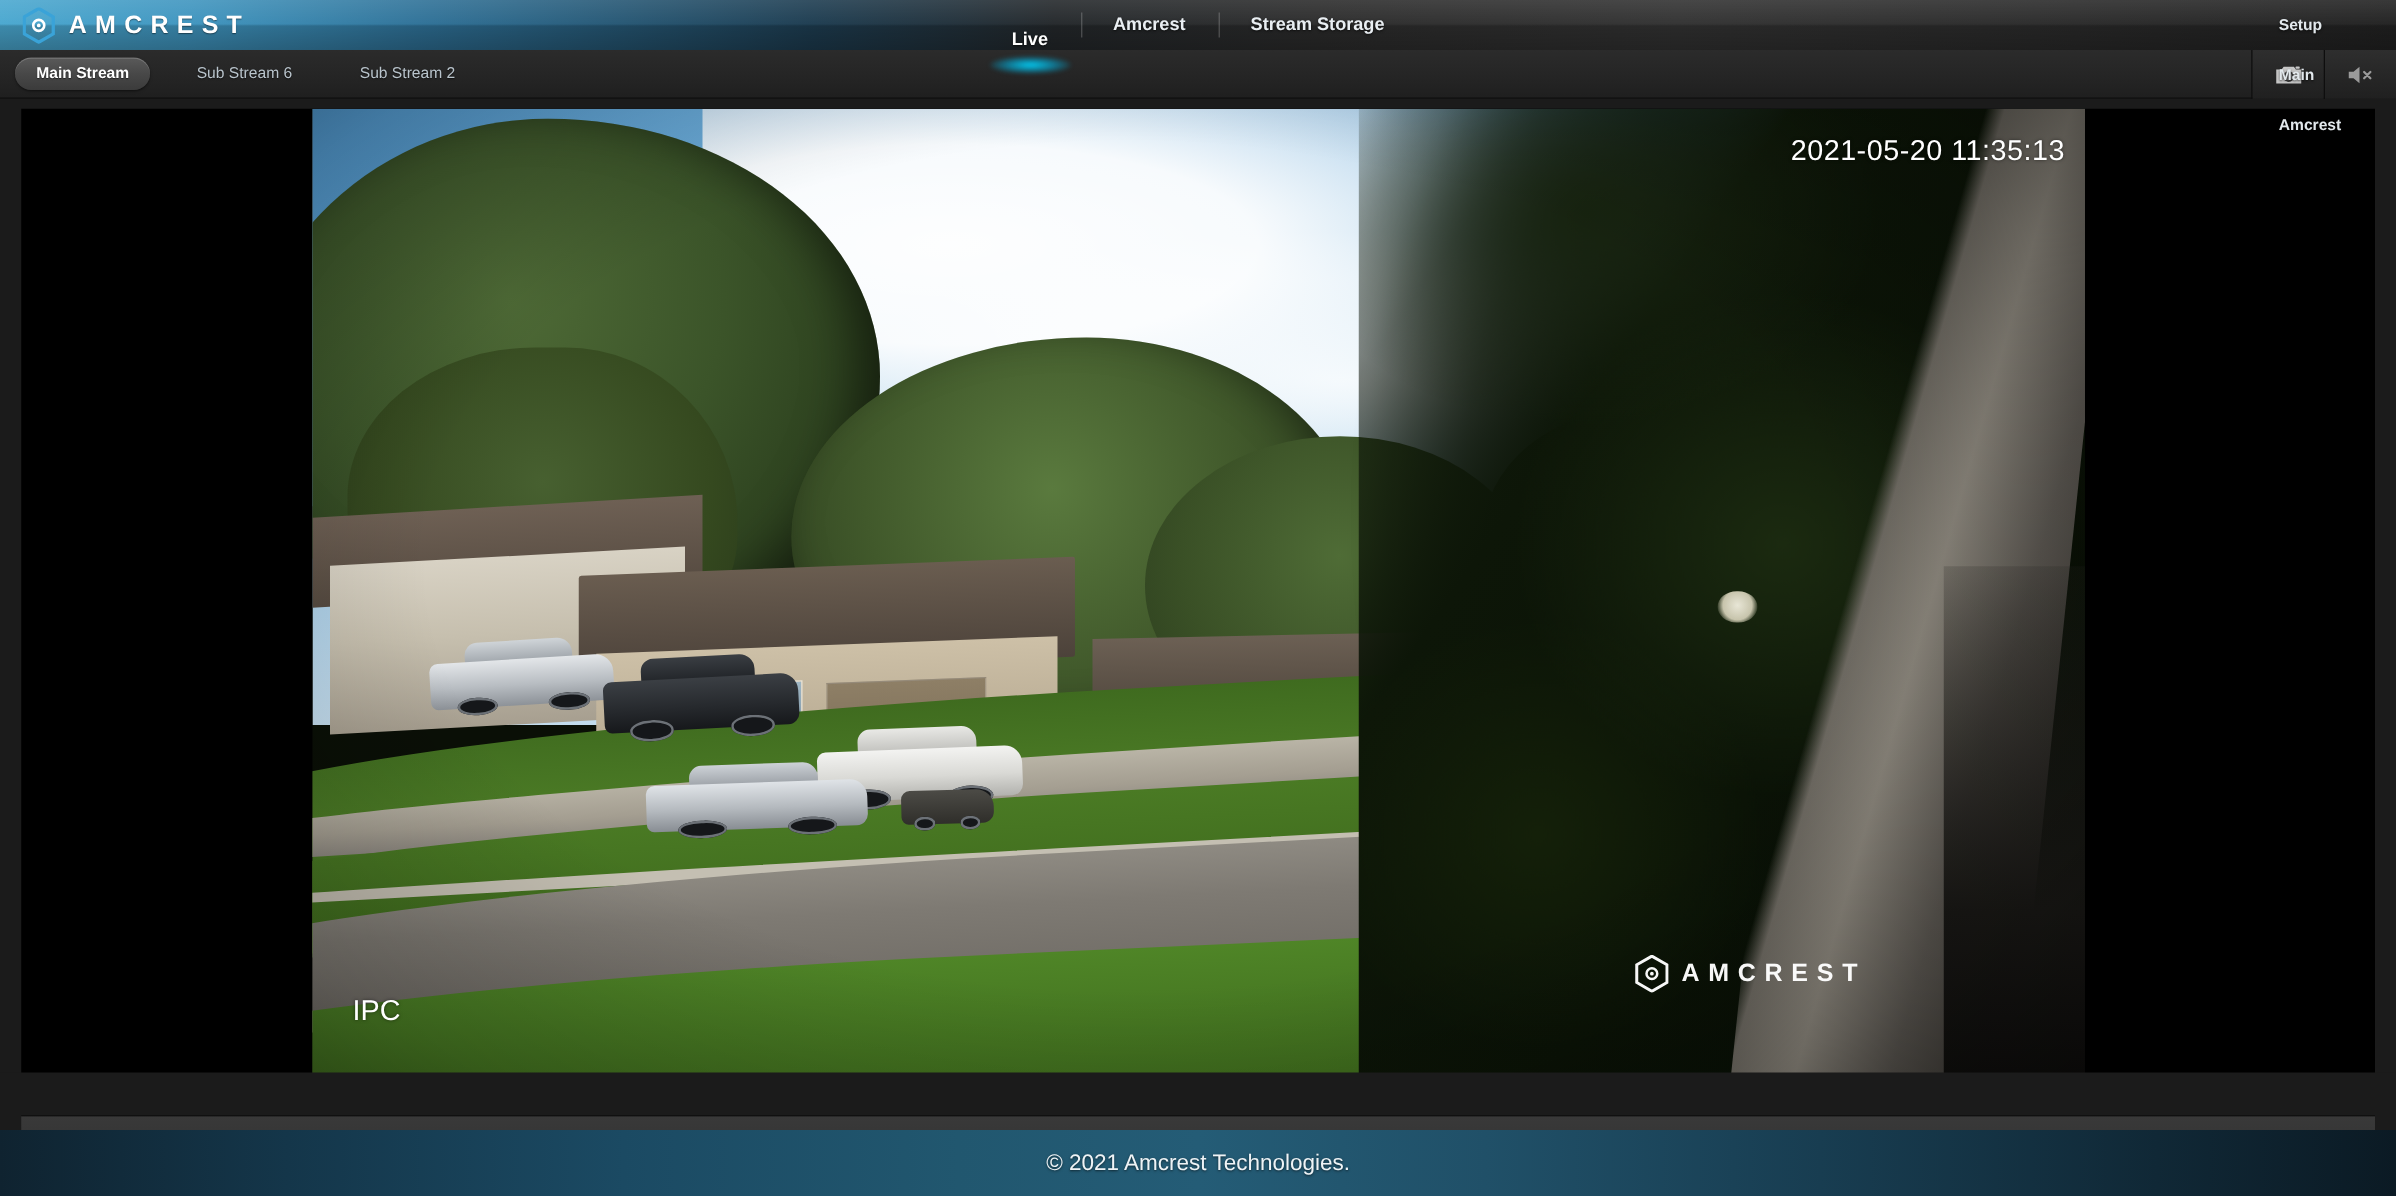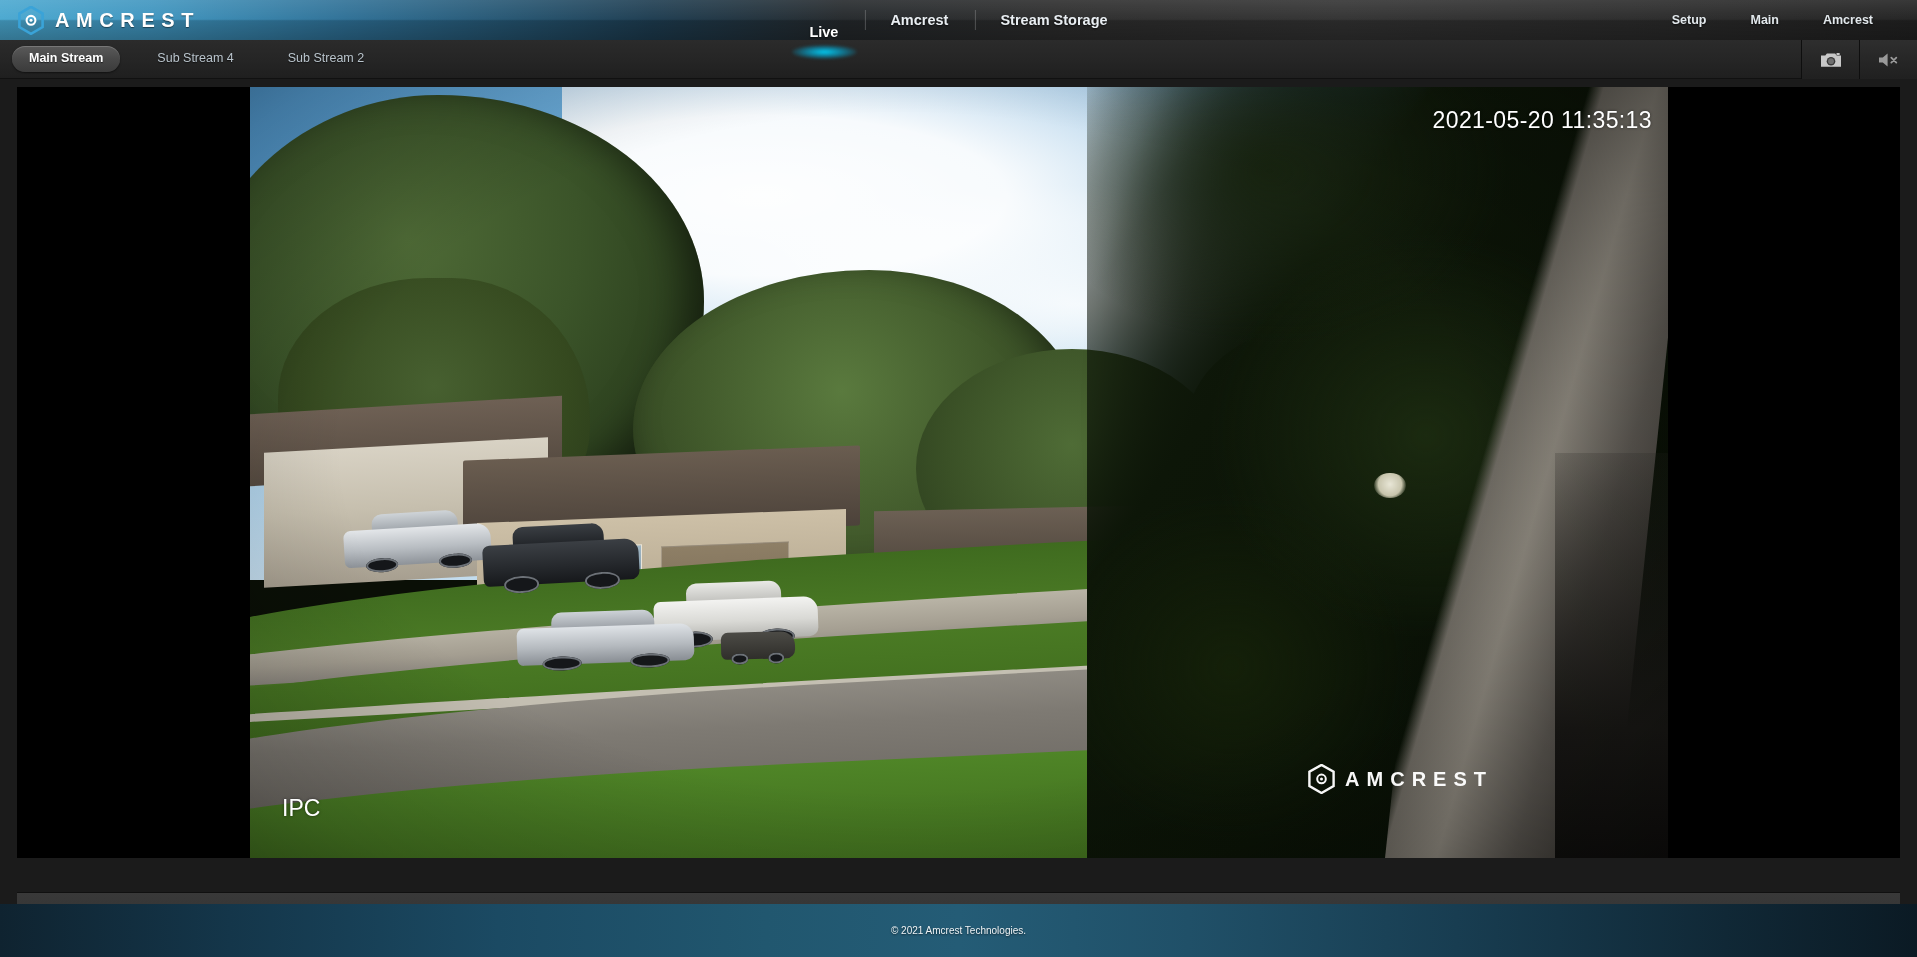--- a/index.html
+++ b/index.html
@@ -110,20 +110,21 @@
   }
 
   
   .util-nav {
     position: absolute;
     right: 0; top: 0;
     height: 40px;
     display: flex;
     align-items: flex-start;
     padding-right: 22px;
+    flex-direction: column;
   }
   .util-item {
     color: #e2e8ec;
     font-size: 12.5px;
     font-weight: bold;
     padding: 0 22px;
     line-height: 40px;
     cursor: pointer;
     text-shadow: 0 1px 2px rgba(0,0,0,0.7);
     white-space: nowrap;
@@ -494,21 +495,21 @@
         #183d51 76%,
         #102836 90%,
         #0b1a24 100%);
     display: flex;
     align-items: center;
     justify-content: center;
     z-index: 3;
   }
   .footer-inner {
     color: #eef3f6;
-    font-size: 10px;
+    font-size: 18px;
     text-shadow: 0 1px 2px rgba(0,0,0,0.6);
     white-space: nowrap;
   }
   .page-bg-fill {
     position: absolute;
     left: 0; bottom: 53px; width: 1917px; height: 46px;
     background: #1b1b1b;
     z-index: 1;
   }
 </style>
@@ -537,21 +538,21 @@
   <div class="util-nav">
     <div class="util-item">Setup</div>
     <div class="util-item">Main</div>
     <div class="util-item">Amcrest</div>
   </div>
 </div>
 
 <div class="stream-bar">
   <div class="stream-tabs">
     <div class="stream-tab active">Main Stream</div>
-    <div class="stream-tab">Sub Stream 4</div>
+    <div class="stream-tab">Sub Stream 6</div>
     <div class="stream-tab">Sub Stream 2</div>
   </div>
 
   <div class="stream-tools">
     <div class="tool-btn">
       <span>
         <svg width="22" height="18" viewBox="0 0 22 18" xmlns="http://www.w3.org/2000/svg">
           <path d="M1 4.6 h4.3 l1.6 -2.2 h8.2 l1.6 2.2 H21 v11.2 H1 Z" fill="#c8c8c8"></path>
           <circle cx="11" cy="10.2" r="4.3" fill="#3a3a3a"></circle>
           <circle cx="11" cy="10.2" r="2.9" fill="#6f6f6f"></circle>

